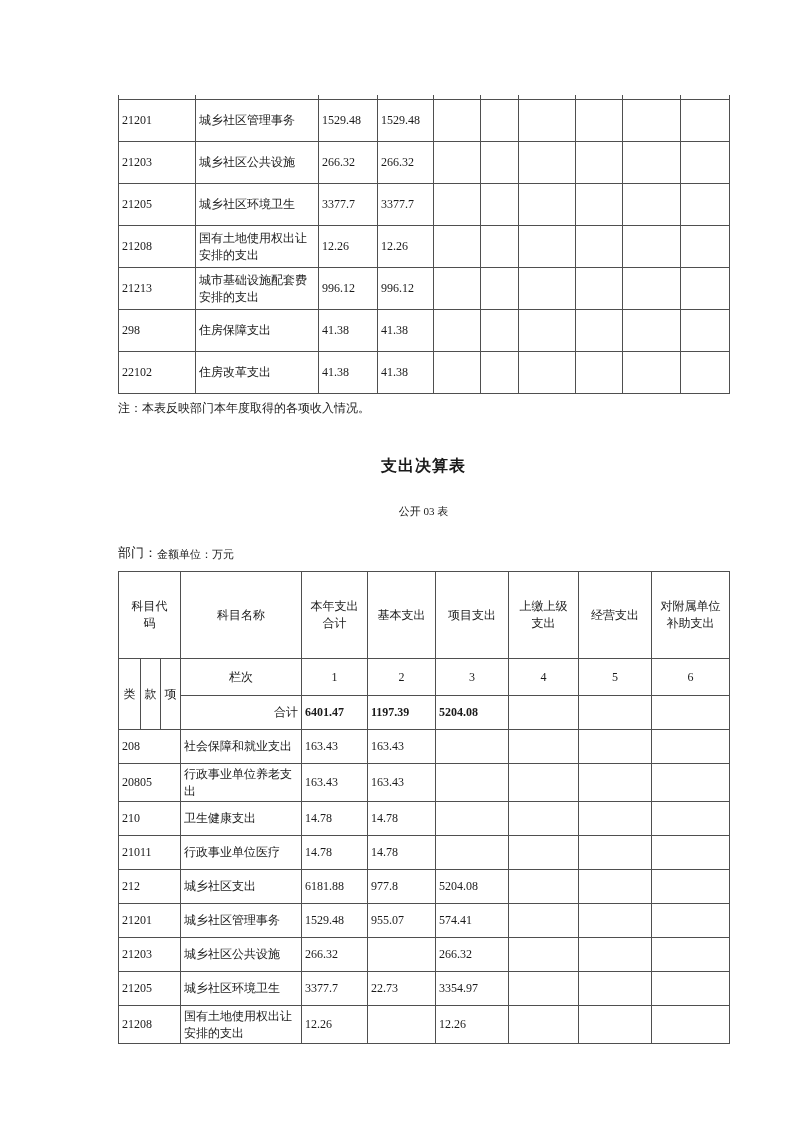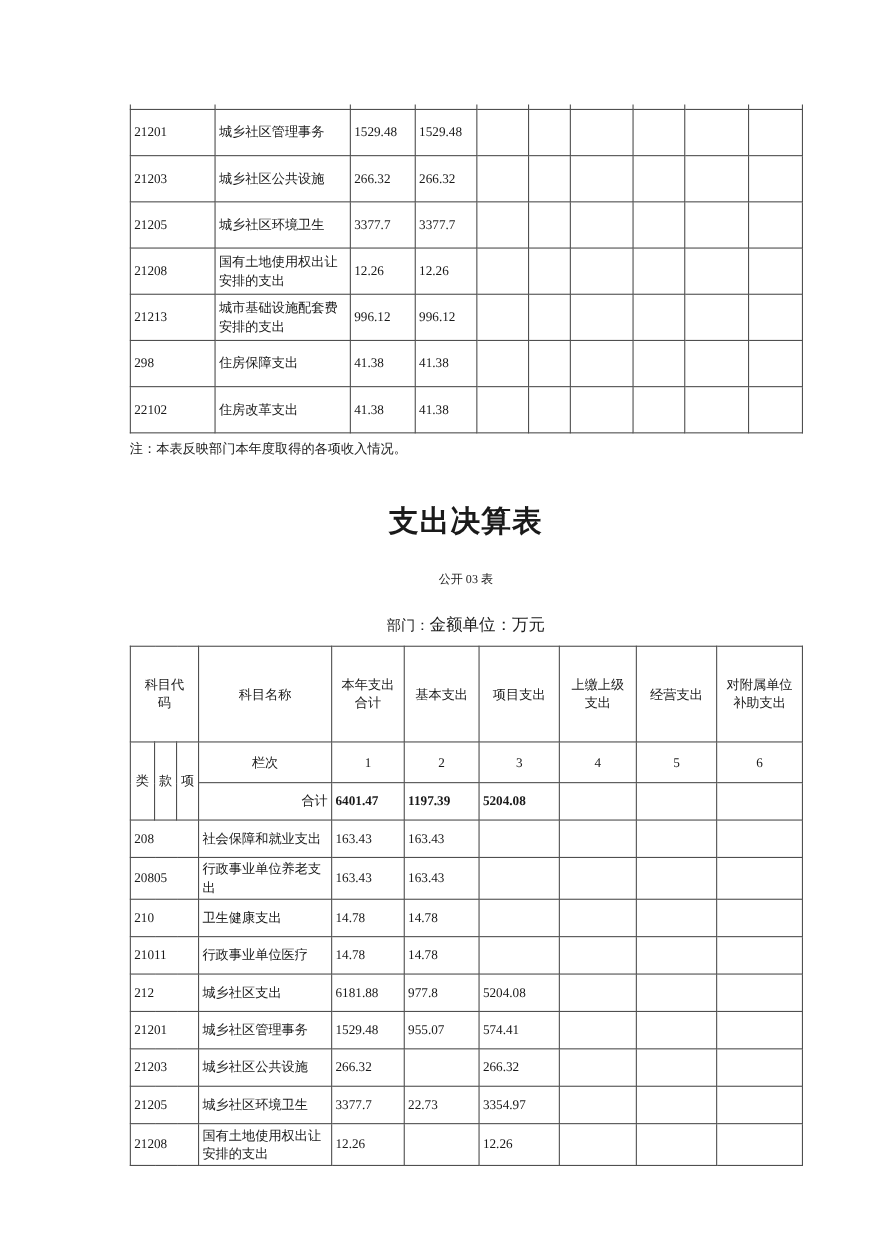--- a/index.html
+++ b/index.html
@@ -27,25 +27,25 @@
 
   
   .income-tbl { margin-top:95px; }
   .income-tbl td { height:37px; }
   .income-tbl tr.stub td { border-top:none; height:4px; padding:0; }
 
   
   .note { margin:6px 0 0 0; font-size:12px;font-family:Liberation Mono, monospace; }
 
   
-  .title { margin:39px 0 0 0; font-size:27px; font-weight:bold; text-align:center; letter-spacing:1px; }
+  .title { margin:39px 0 0 0; font-size:16px; font-weight:bold; text-align:center; letter-spacing:1px; }
   .pub-label { margin-top:27px; text-align:center; font-size:11px; }
-  .meta-row { margin-top:25px; display:flex; justify-content:center; align-items:flex-end; }
+  .meta-row { margin-top:25px; display:flex; justify-content:flex-start; align-items:flex-end; }
   .meta-row .dept { font-size:13px; }
-  .meta-row .unit { font-size:15px; }
+  .meta-row .unit { font-size:11px; }
 
   
   .expense-tbl { margin-top:9px; }
   .expense-tbl .hdr-row th { height:82px; text-align:center; padding:2px 6px; }
   .expense-tbl th.th-code { padding:2px 9px; }
   .expense-tbl .lanci-row td, .expense-tbl .lanci-row th { height:32px; text-align:center; }
   .expense-tbl .total-row td { height:29px; }
   .expense-tbl .total-row td.lbl { text-align:right; }
   .expense-tbl .total-row td.val { font-weight:bold; }
   .expense-tbl tbody td { height:29px; }

